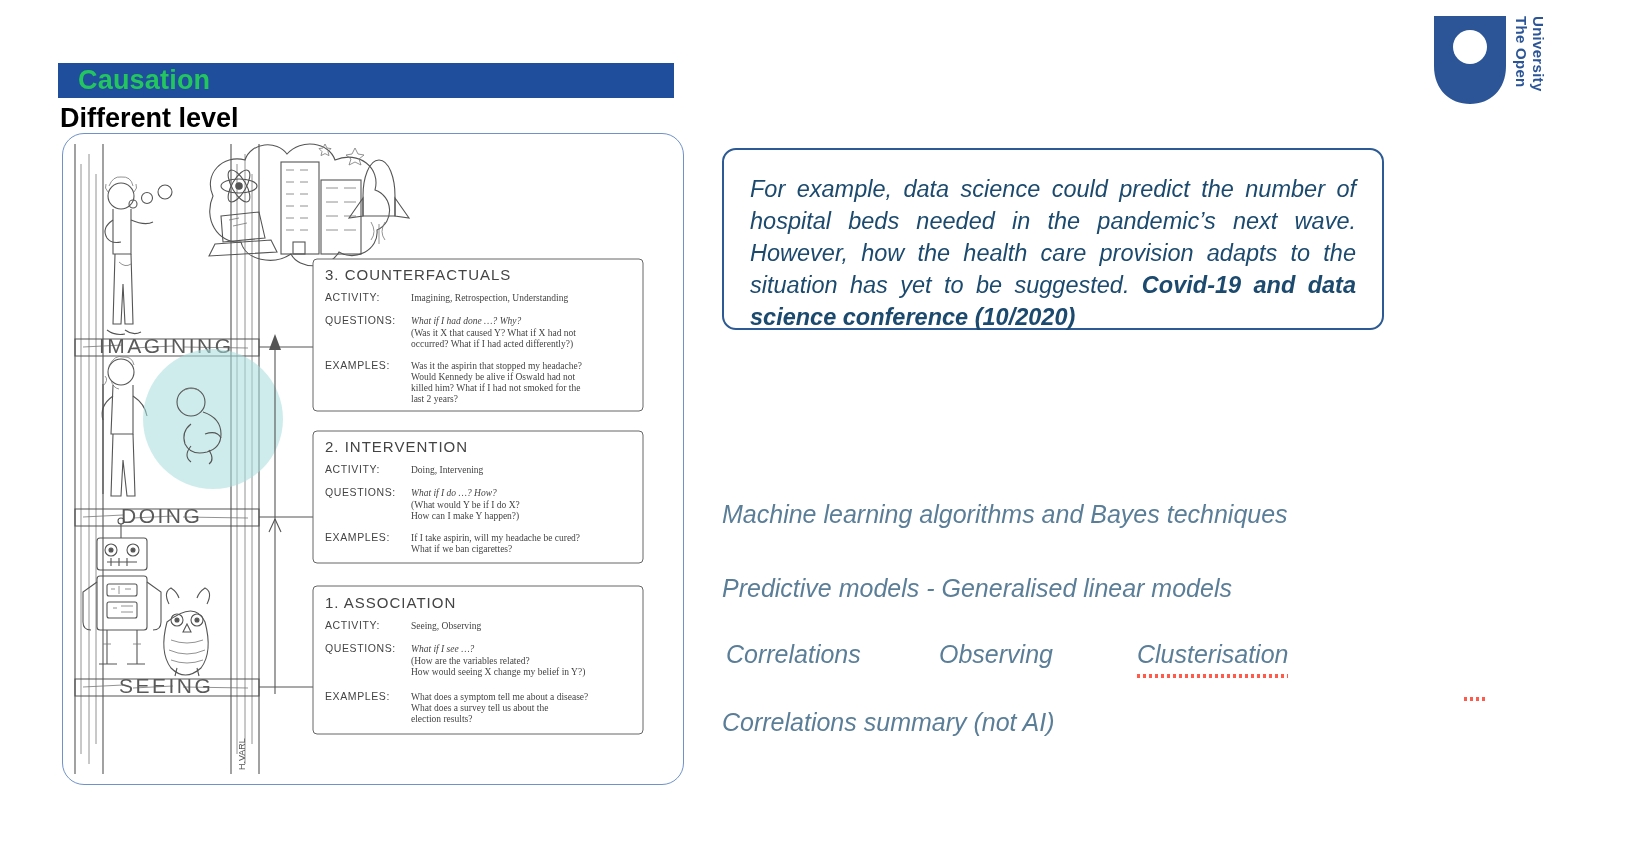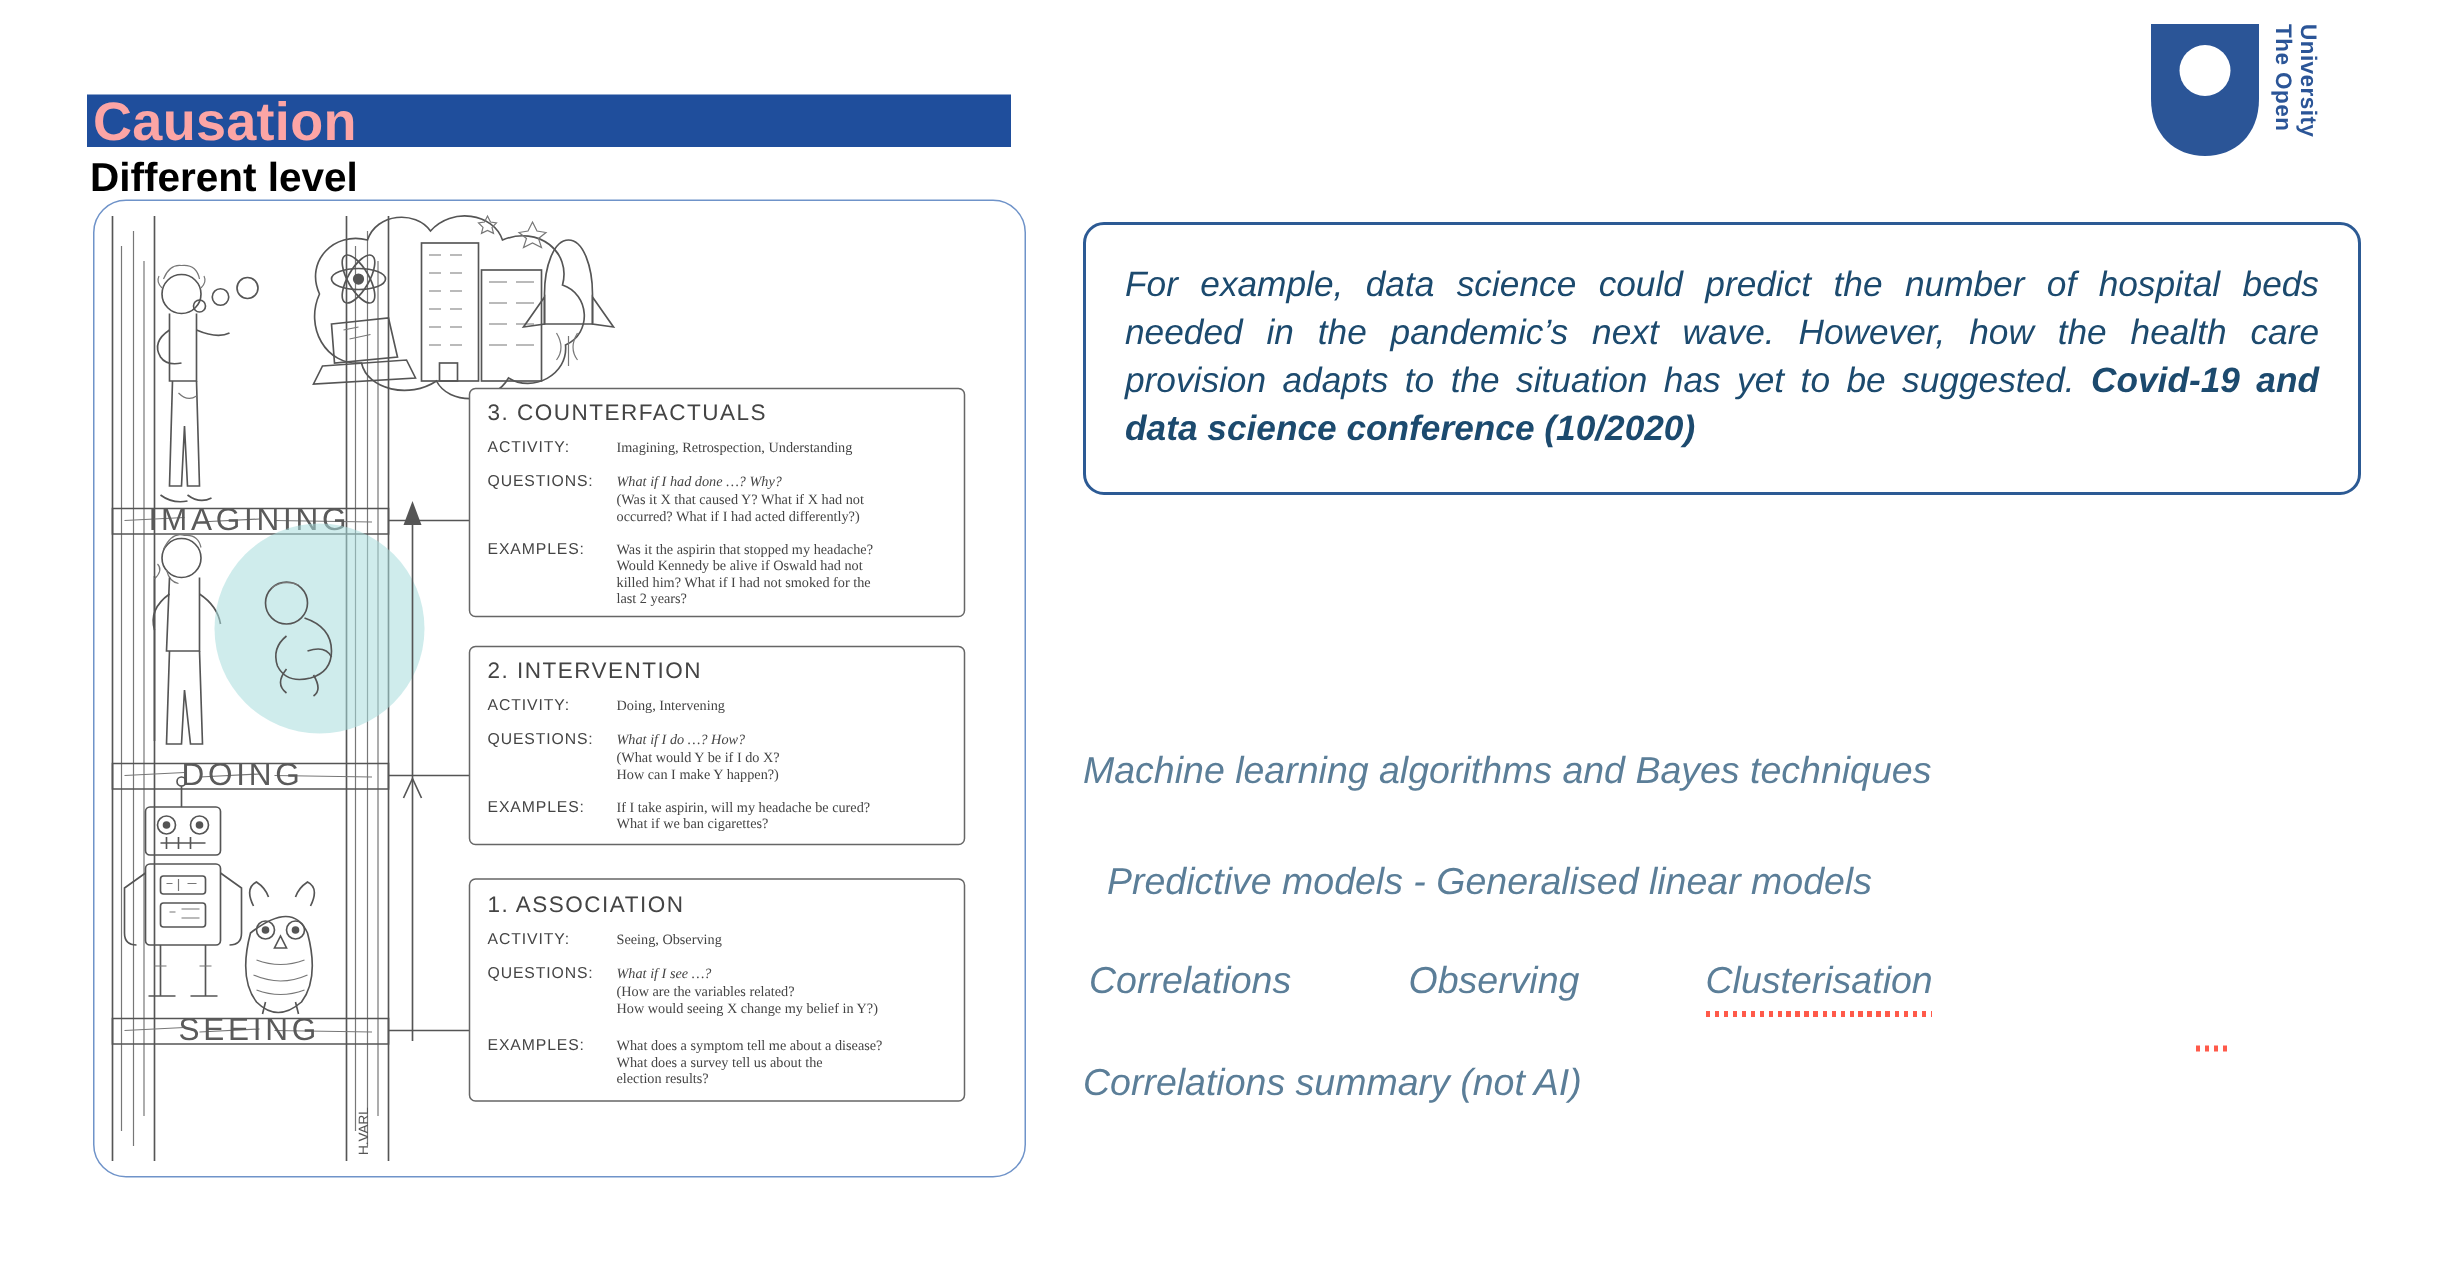--- a/index.html
+++ b/index.html
@@ -9,22 +9,22 @@
     overflow:hidden;position:relative;
   }
   .slide{position:absolute;inset:0;background:#fff;}
 
   
   .title-banner{
     position:absolute;left:58px;top:63px;width:616px;height:35px;
     background:#1F4E9C;display:flex;align-items:center;
   }
   .title-banner span{
-    color:#fca5a5;font-size:36px;font-weight:bold;letter-spacing:.2px;
-    padding-left:4px;line-height:1;
+    color:#22c55e;font-size:27px;font-weight:bold;letter-spacing:.2px;
+    padding-left:20px;line-height:1;
   }
   .subtitle{
     position:absolute;left:60px;top:104px;
     color:#000000;font-size:27px;font-weight:bold;line-height:1.1;
   }
 
   
   .ou-logo{position:absolute;left:1432px;top:14px;width:190px;height:92px;}
   .ou-shield{position:absolute;left:0;top:0;}
   .ou-words{
@@ -40,40 +40,40 @@
   
   .ladder-card{
     position:absolute;left:62px;top:133px;width:620px;height:650px;
     border:1.5px solid #6f93c9;border-radius:22px;background:#fff;
     overflow:hidden;
   }
   .ladder-svg{position:absolute;left:0;top:0;}
 
   
   .quote-box{
-    position:absolute;left:722px;top:148px;width:852px;height:182px;
+    position:absolute;left:722px;top:148px;width:662px;height:182px;
     border:2px solid #2C5A94;border-radius:14px;background:#fff;
     box-sizing:border-box;padding:24px 26px 0 26px;
   }
   .quote-text{
     color:#1C4A6E;font-size:23.5px;font-style:italic;
     line-height:1.36;text-align:justify;
   }
   .quote-text b{font-weight:bold;font-style:italic;}
 
   .rc-heading{
     position:absolute;left:722px;top:392px;width:740px;
     color:#1C4A6E;font-size:25px;font-weight:bold;line-height:1.32;
   }
   .rc-item{
     position:absolute;left:722px;
     color:#5B7E98;font-size:25px;font-style:italic;line-height:1.3;
   }
   #item-ml{top:498px;}
-  #item-pm{top:572px;margin-left:16px;}
+  #item-pm{top:572px;}
   #item-stat{top:706px;}
 
   .rc-row{position:absolute;left:726px;top:638px;display:flex;align-items:baseline;gap:28px;}
   .rc-row .cell{
     color:#5B7E98;font-size:25px;font-style:italic;line-height:1.3;
     position:relative;
   }
   #cell-corr{width:185px;}
   #cell-reg{width:170px;}
   #cell-clus{position:relative;}

